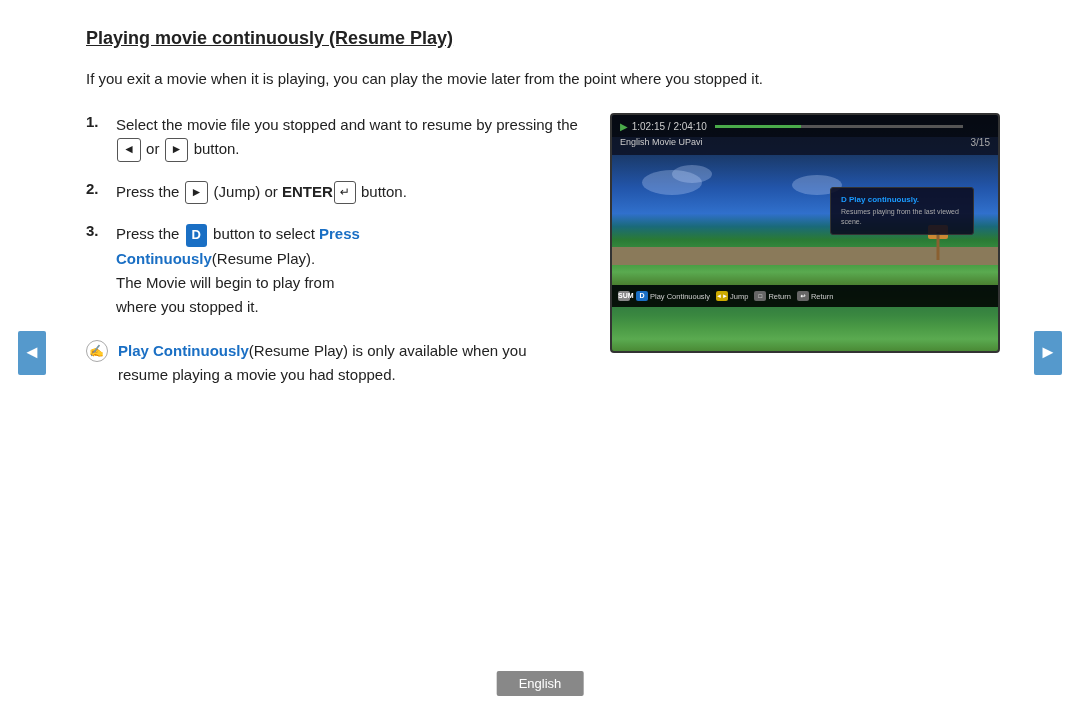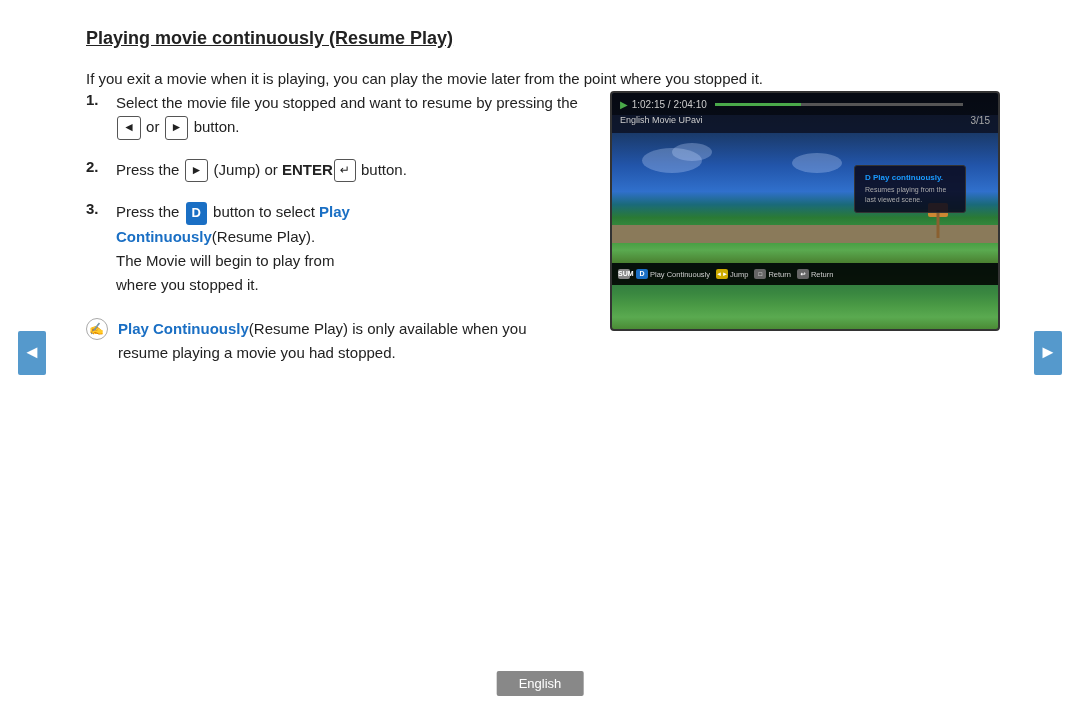--- a/index.html
+++ b/index.html
@@ -23,20 +23,21 @@
       font-size: 18px;
       font-weight: bold;
       text-decoration: underline;
       margin-bottom: 18px;
       display: block;
     }
 
     .intro-text {
       font-size: 15px;
       line-height: 1.6;
+      margin-bottom: 22px;
       color: #222;
     }
 
     .main-layout {
       display: flex;
       gap: 30px;
       align-items: flex-start;
     }
 
     .steps-column {
@@ -219,27 +220,27 @@
       height: 14px;
       background: #cc8833;
       border-radius: 2px;
       position: absolute;
       top: 0;
       left: 0;
     }
 
     .popup-menu {
       position: absolute;
-      right: 32px;
+      right: 24px;
       bottom: 50px;
       background: rgba(10, 10, 30, 0.88);
       border: 1px solid #333;
       border-radius: 3px;
       padding: 7px 10px;
-      width: 112px;
+      width: 144px;
     }
 
     .popup-title {
       color: #1a9aff;
       font-size: 8px;
       font-weight: bold;
       margin-bottom: 3px;
     }
 
     .popup-subtitle {
@@ -381,21 +382,21 @@
 
       <div class="step">
         <span class="step-num">2.</span>
         <span class="step-text">
           <span>Press the </span><span class="btn-icon">►</span><span> (Jump) or </span><strong>ENTER</strong><span class="btn-icon">↵</span><span> button.</span>
         </span>
       </div>
 
       <div class="step">
         <span class="step-num">3.</span>
-        <span class="step-text">Press the <span class="d-button">D</span> button to select <span class="blue-text">Play</span><br><span class="blue-text">Continuously</span>(Resume Play).<br>The Movie will begin to play from<br>where you stopped it.</span>
+        <span class="step-text">Press the <span class="d-button">D</span> button to select <span class="blue-text">Press</span><br><span class="blue-text">Continuously</span>(Resume Play).<br>The Movie will begin to play from<br>where you stopped it.</span>
       </div>
 
       <div class="note-section">
         <div class="note-icon">✍</div>
         <span class="note-text">
           <span class="blue-text">Play Continuously</span><span>(Resume Play) is only available when you resume playing a movie you had stopped.</span>
         </span>
       </div>
 
     </div>

